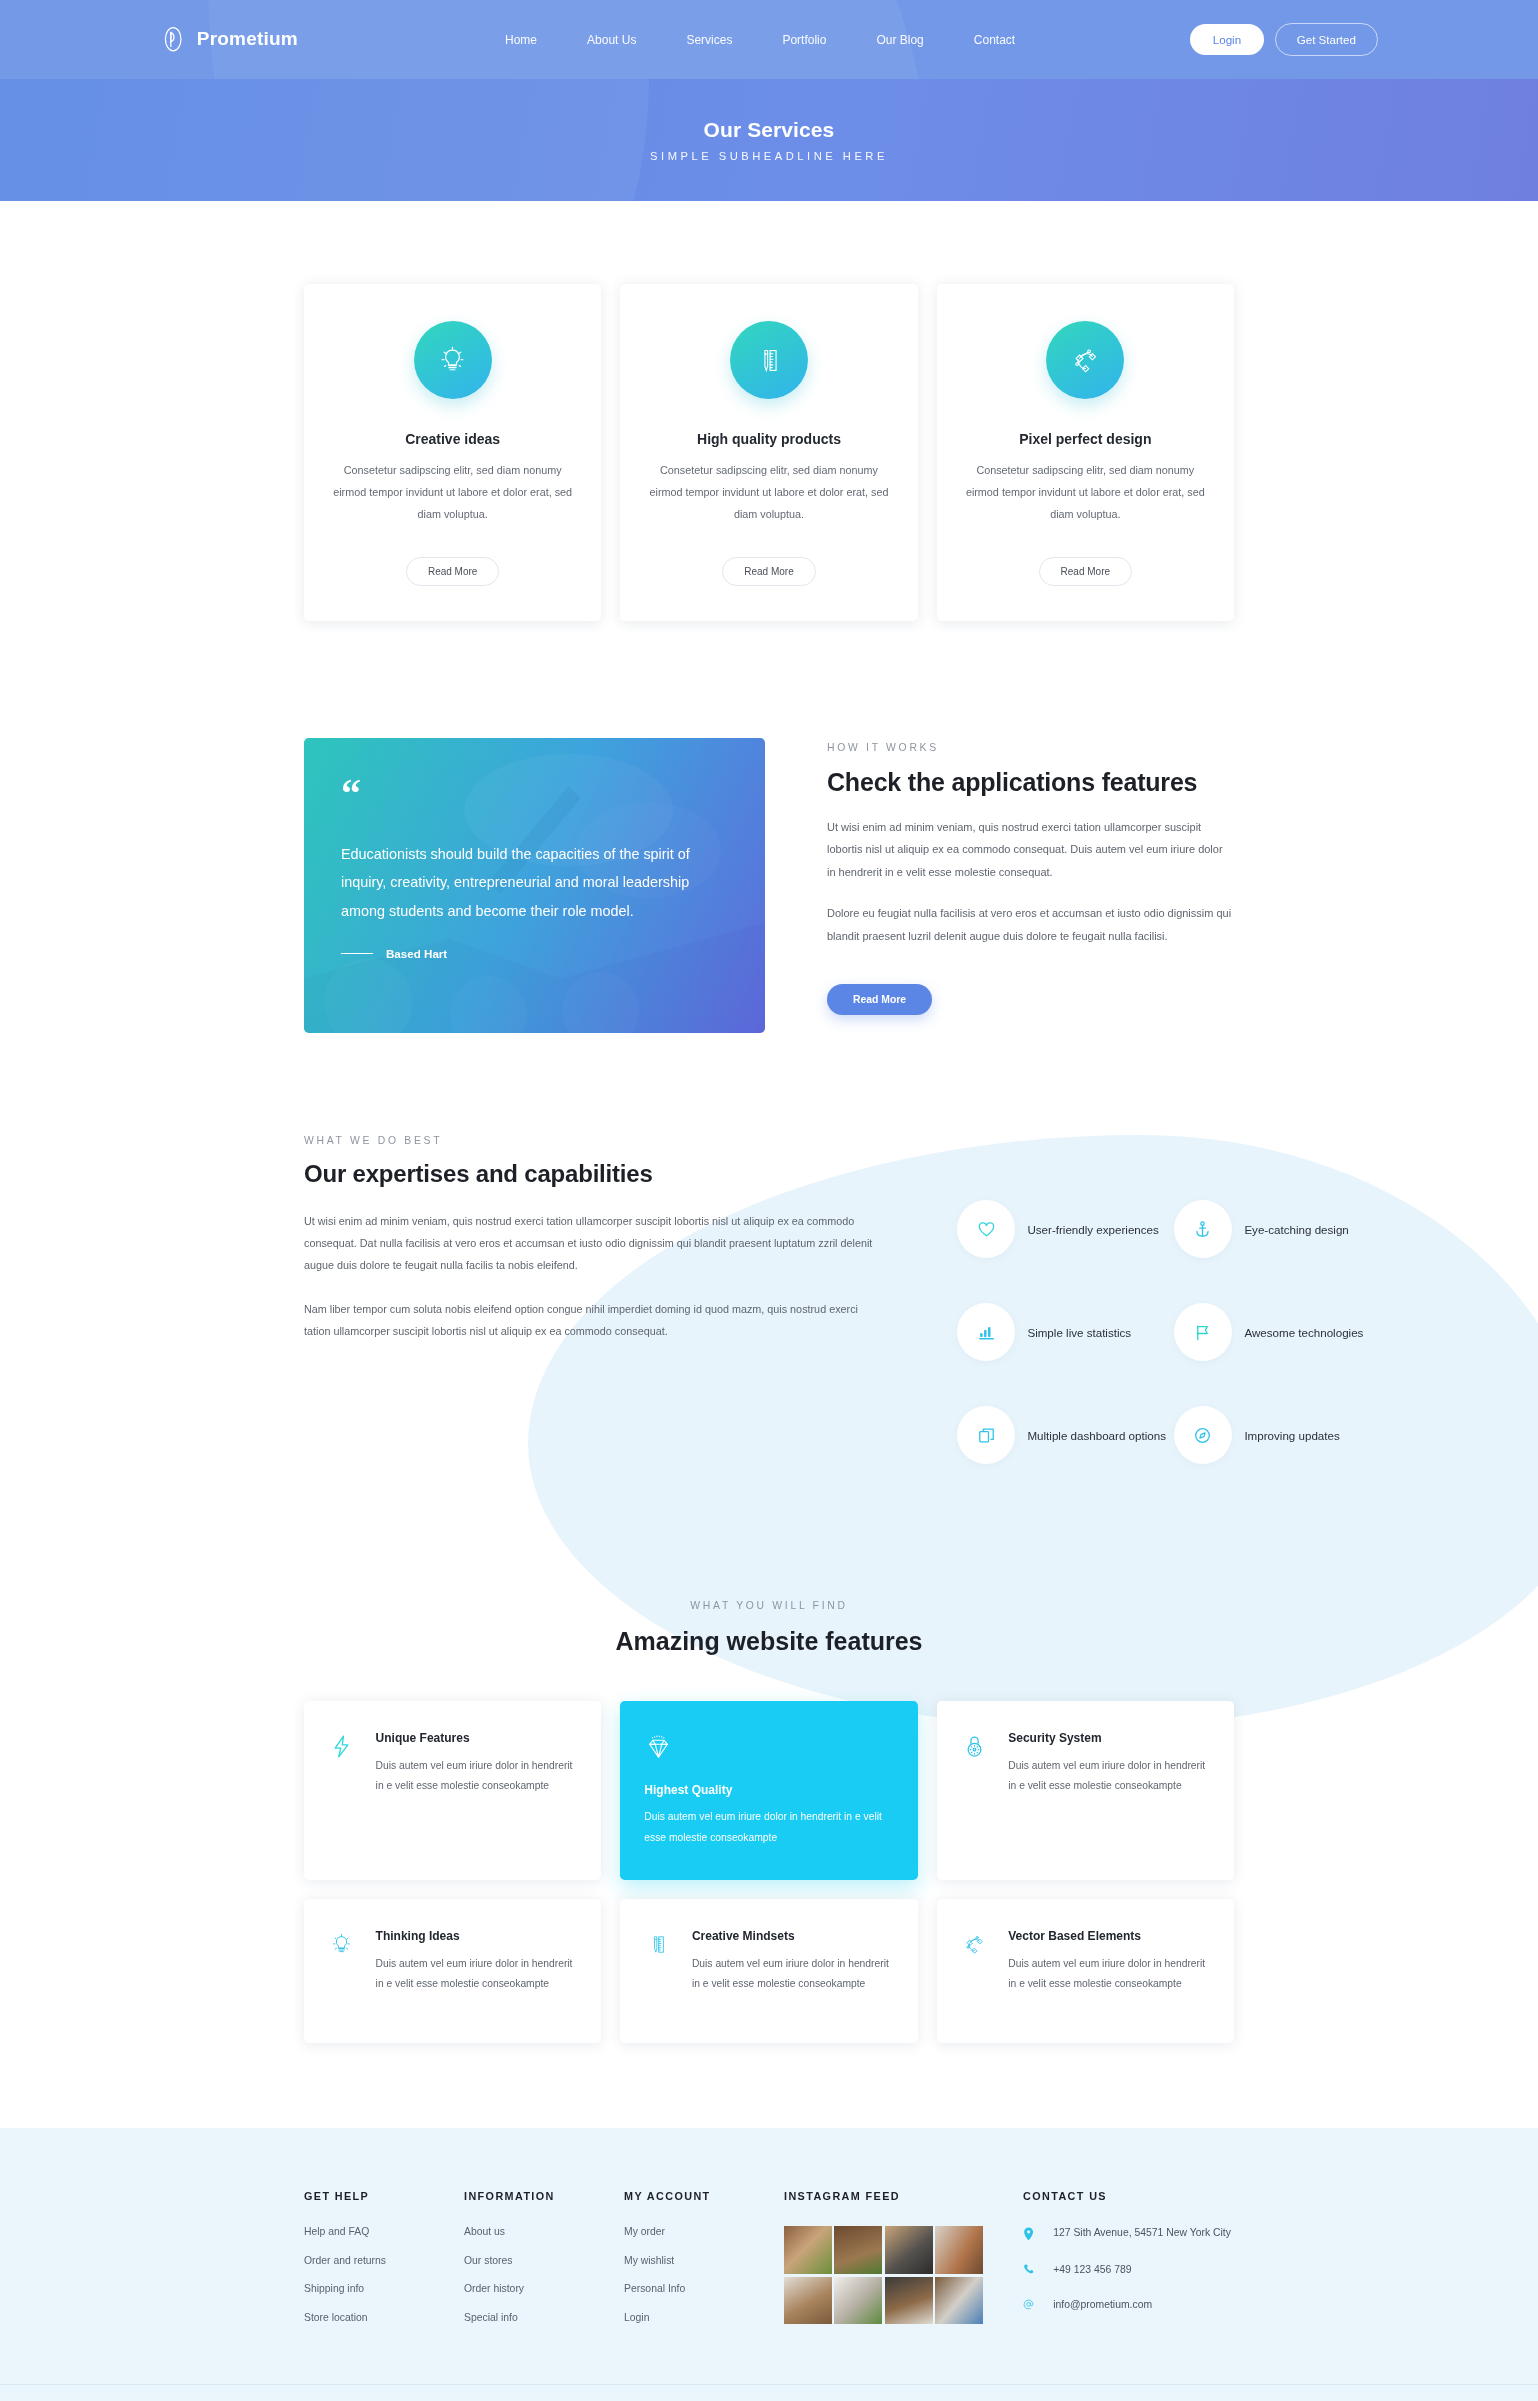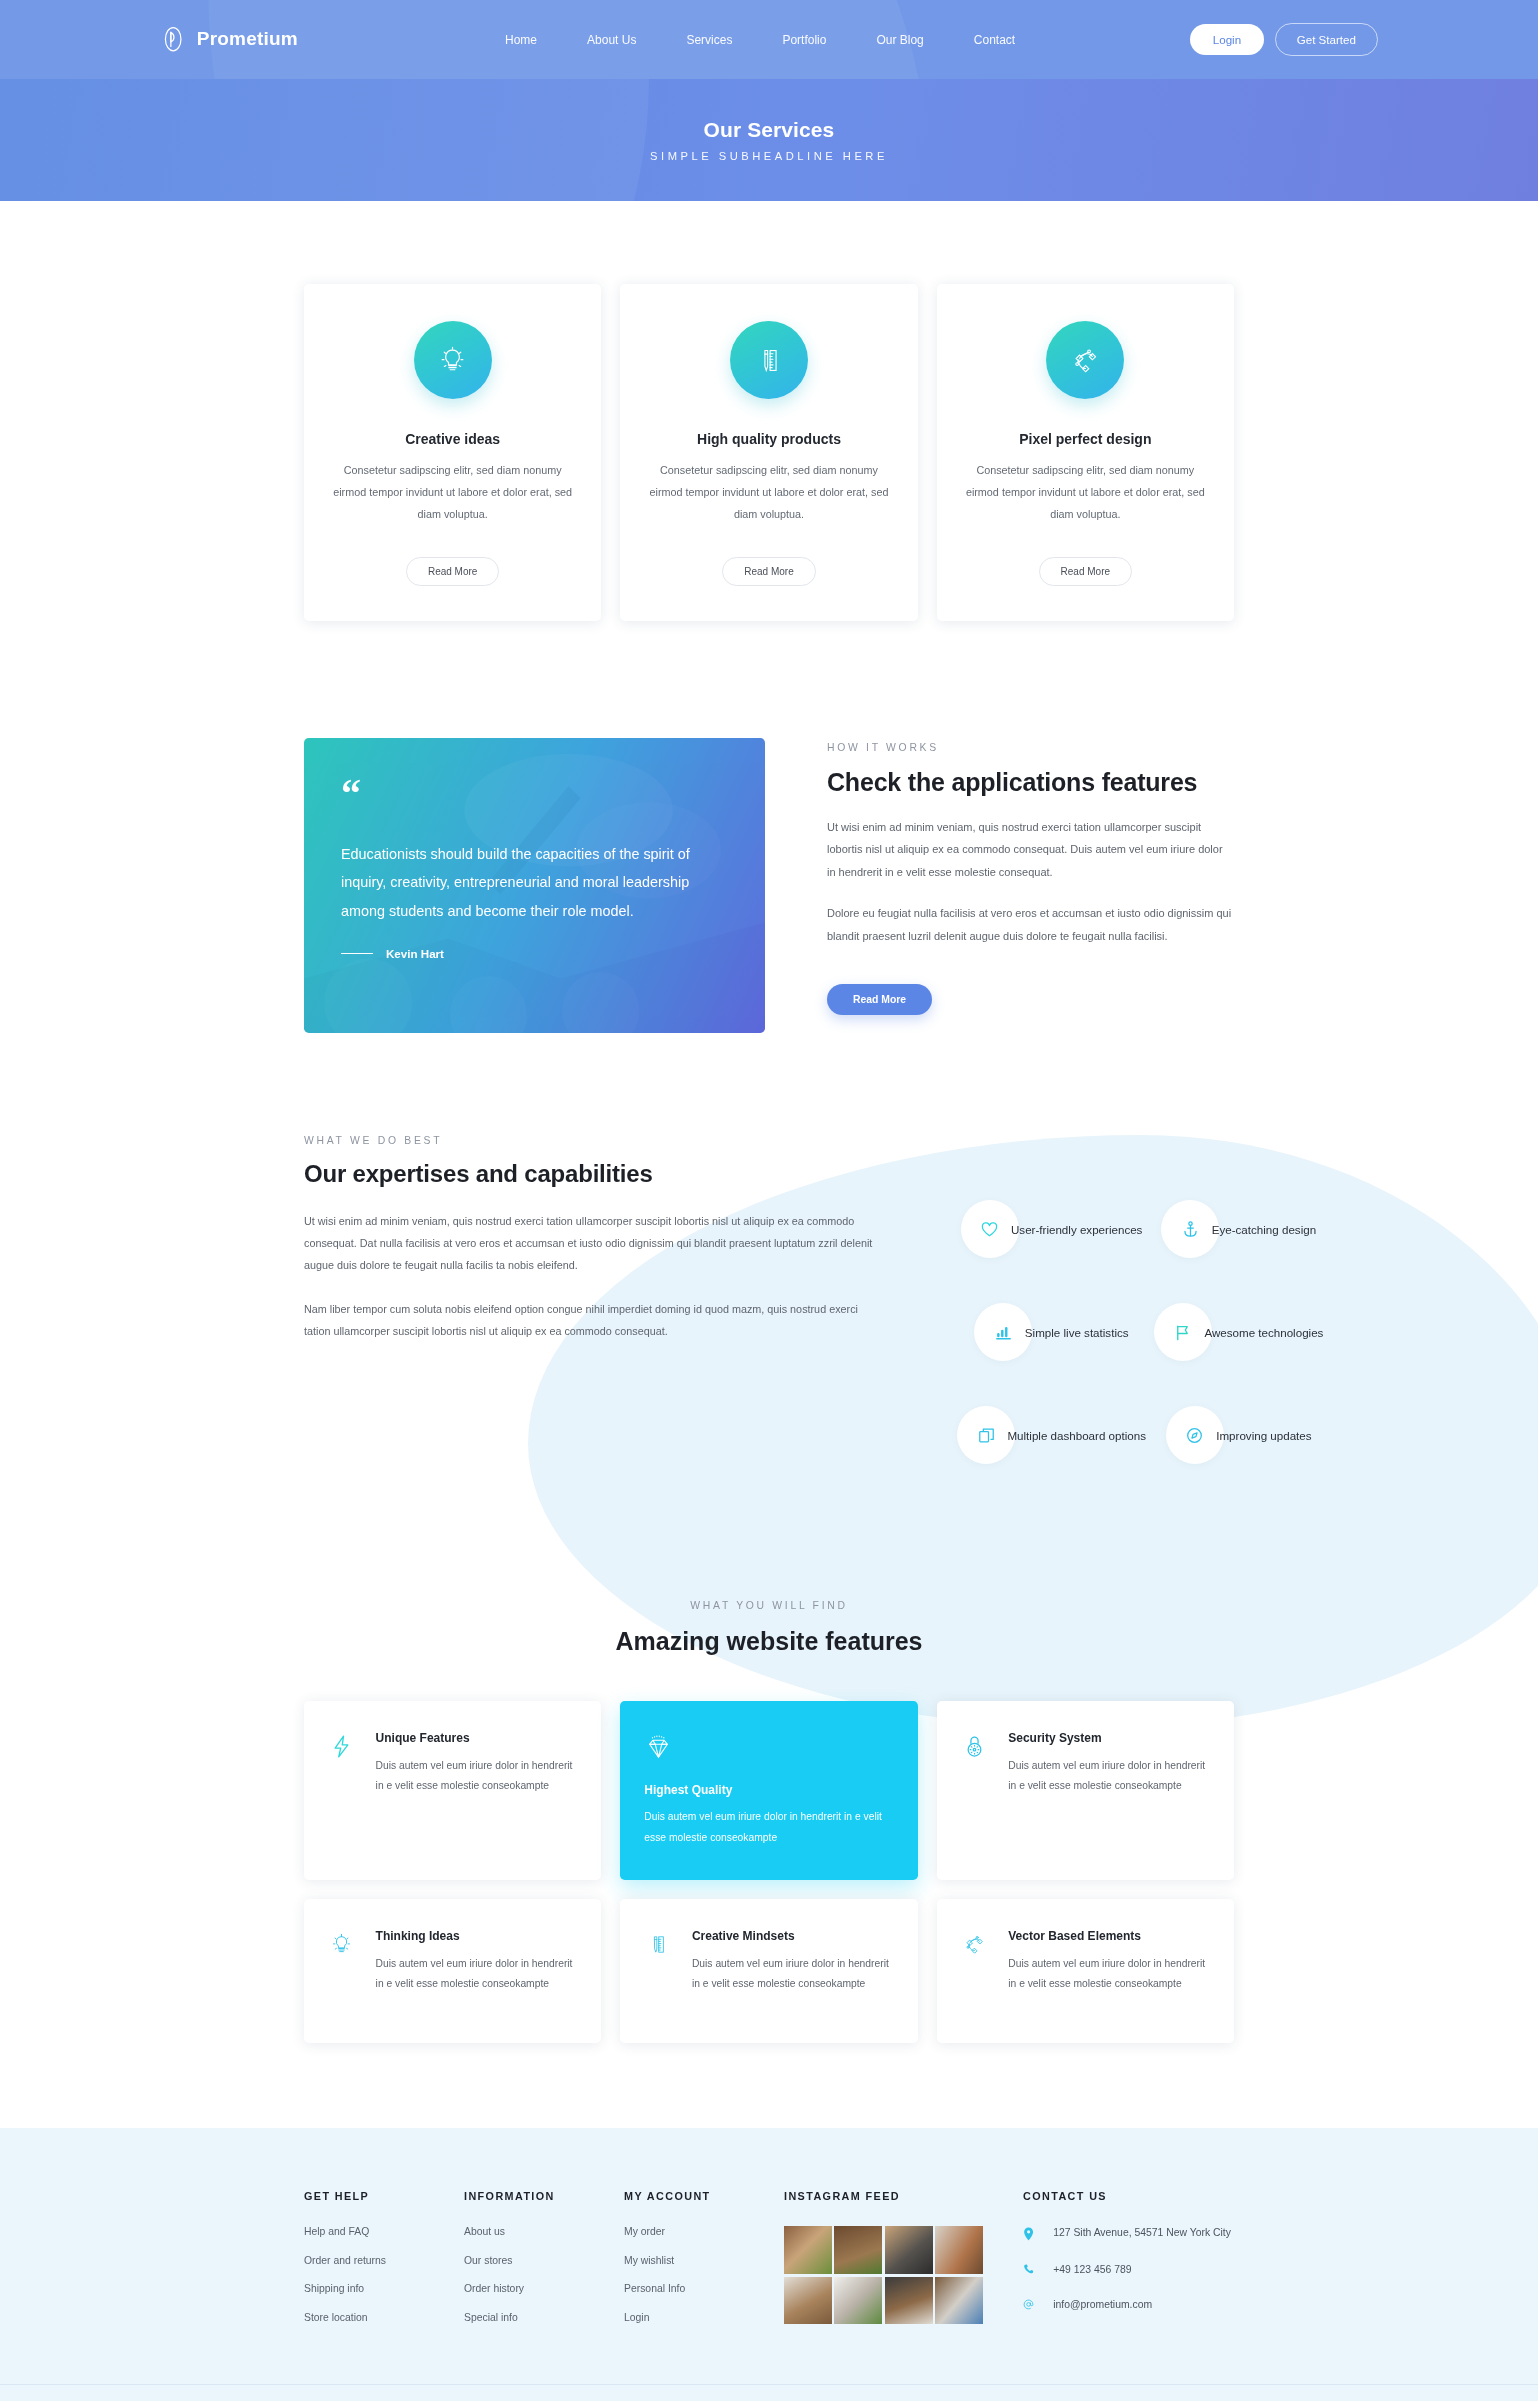--- a/index.html
+++ b/index.html
@@ -174,21 +174,21 @@
     display:flex; align-items:flex-start;
   }
   .exp-left { width:577px; flex:none; padding-top:11.2px; }
   .exp-left h2 { font-size:24px; font-weight:600; color:#1d2026; margin-top:14.4px; letter-spacing:-0.2px; }
   .exp-left p { font-size:10.8px; line-height:2.05; color:#5f656f; margin-top:21.6px; max-width:569px; }
   .exp-right {
     flex:1; padding-top:77px; padding-left:76px;
     display:grid; grid-template-columns:1fr 1fr;
     row-gap:45px; column-gap:8px;
   }
-  .feat-item { display:flex; align-items:center; gap:10px;justify-content:center; }
+  .feat-item { display:flex; align-items:center; gap:30px; }
   .feat-bubble {
     width:58px; height:58px; border-radius:50%;
     background:#ffffff; flex:none;
     display:flex; align-items:center; justify-content:center;
     margin-right:-17.6px;
     box-shadow:0 1.6px 7.2px rgba(40,90,130,.05);
   }
   .feat-label { font-size:11.6px; color:#2b3039; white-space:nowrap; }
 
   
@@ -365,21 +365,21 @@
         <ellipse cx="430" cy="140" rx="90" ry="60" fill="#ffffff" opacity=".12"></ellipse>
         <path d="M230 180 L330 60 L345 75 L245 195z" fill="#0f4f7d" opacity=".35"></path>
         <circle cx="80" cy="330" r="55" fill="#ffffff" opacity=".1"></circle>
         <circle cx="230" cy="345" r="48" fill="#ffffff" opacity=".1"></circle>
         <circle cx="370" cy="340" r="48" fill="#ffffff" opacity=".1"></circle>
       </svg>
       <div class="quote-mark">“</div>
       <div class="quote-text">Educationists should build the capacities of the spirit of inquiry, creativity, entrepreneurial and moral leadership among students and become their role model.</div>
       <div class="quote-author">
         <span class="dash"></span>
-        <span>Kevin Hart</span>
+        <span>Based Hart</span>
       </div>
     </div>
     <div class="how-right">
       <div class="eyebrow">HOW IT WORKS</div>
       <h2>Check the applications features</h2>
       <p>Ut wisi enim ad minim veniam, quis nostrud exerci tation ullamcorper suscipit lobortis nisl ut aliquip ex ea commodo consequat. Duis autem vel eum iriure dolor in hendrerit in e velit esse molestie consequat.</p>
       <p>Dolore eu feugiat nulla facilisis at vero eros et accumsan et iusto odio dignissim qui blandit praesent luzril delenit augue duis dolore te feugait nulla facilisi.</p>
       <button class="btn-readmore-f">Read More</button>
     </div>
   </div>

